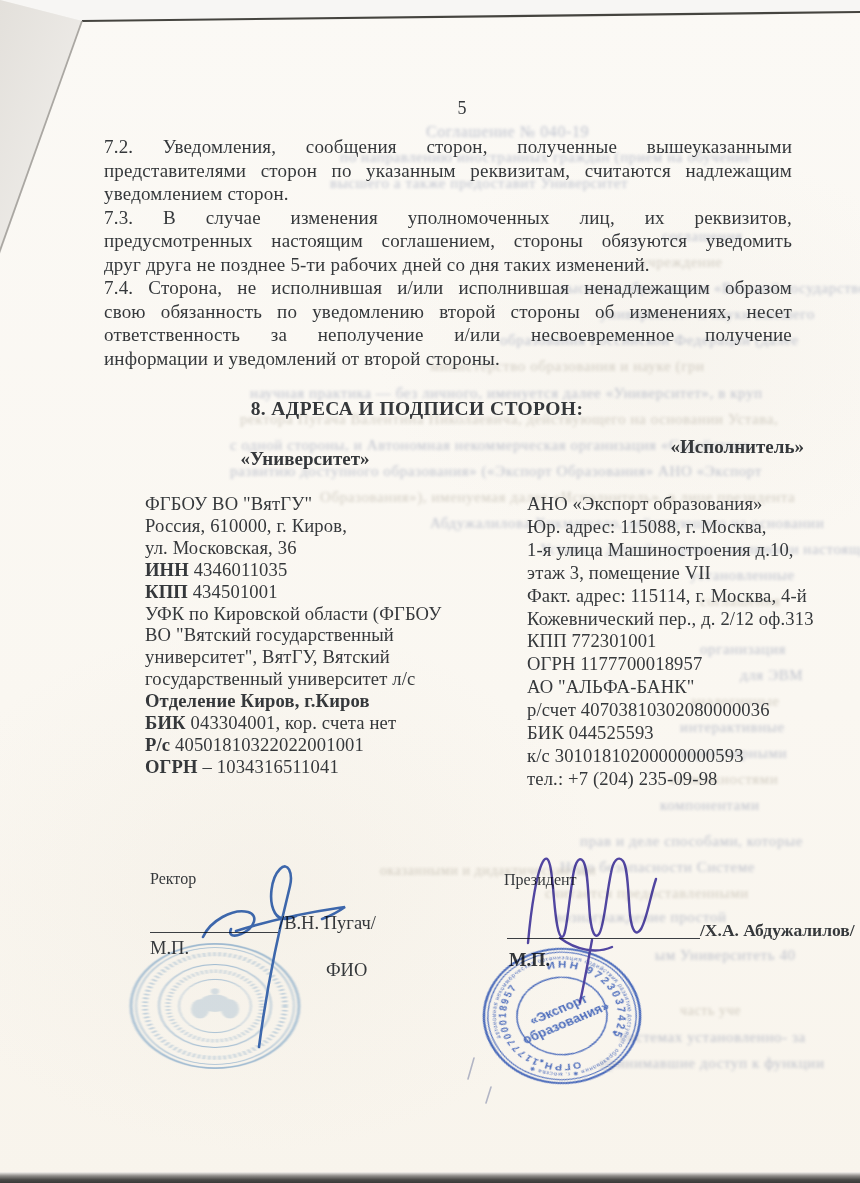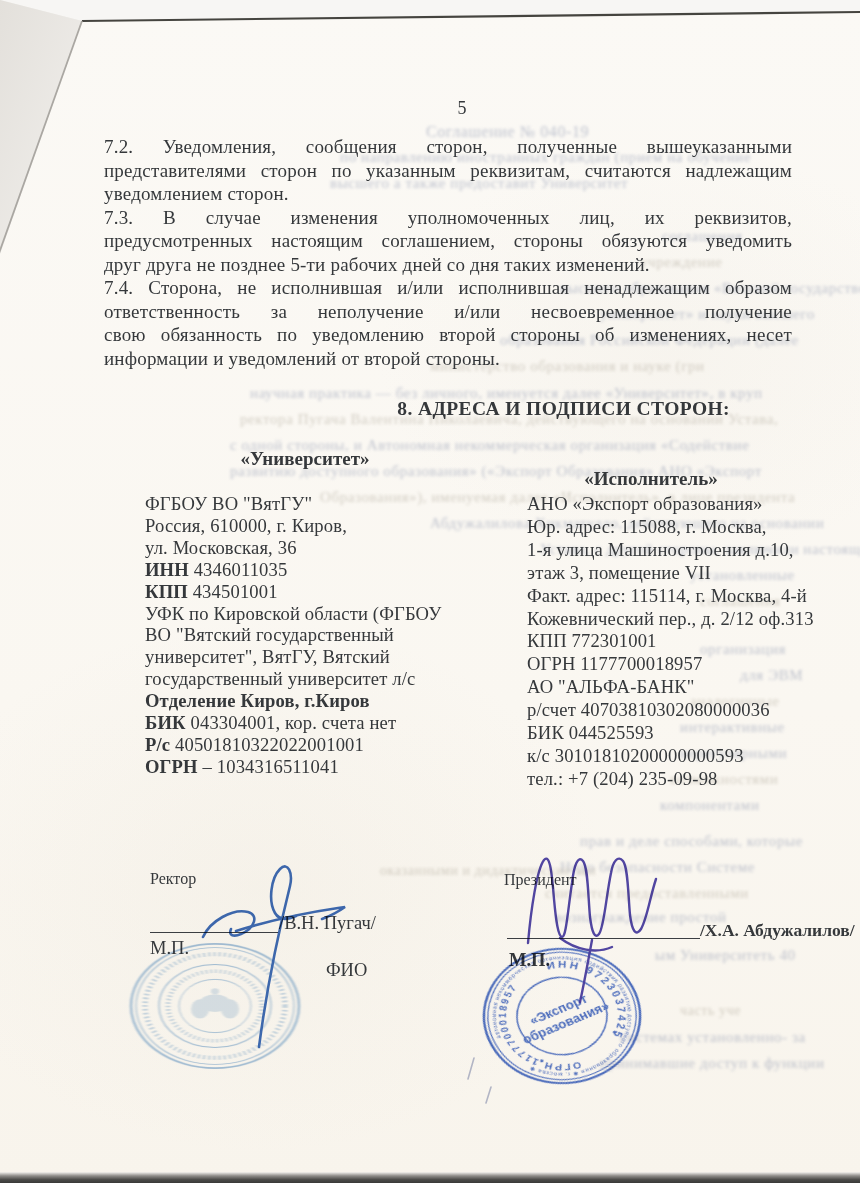--- a/index.html
+++ b/index.html
@@ -25,25 +25,25 @@
     font-family:"Liberation Serif",serif;
   }
   .bleed.w{color:rgba(158,150,134,.75);}
   #text-layer{z-index:2;color:#35383b;}
   .pagenum{position:absolute;left:448px;top:98px;width:28px;text-align:center;font-size:18px;}
   #paragraphs{position:absolute;left:104px;top:135px;width:688px;font-size:19px;letter-spacing:.2px;}
   .jline{text-align:justify;text-align-last:justify;height:23.5px;line-height:23.5px;overflow:visible;}
   .jline.last{text-align-last:left;}
   .heading{
     position:absolute;left:104px;top:398px;width:688px;padding-right:62px;box-sizing:border-box;
-    text-align:right;font-weight:bold;font-size:19.5px;letter-spacing:.4px;
+    text-align:center;font-weight:bold;font-size:19.5px;letter-spacing:.4px;
   }
   .col-header{position:absolute;font-weight:bold;font-size:19px;}
   #uni-header{left:160px;top:448px;width:290px;text-align:center;}
-  #exec-header{left:498px;top:468px;width:306px;text-align:center;}
+  #exec-header{left:498px;top:436px;width:306px;text-align:right;}
   .col{position:absolute;font-size:18.6px;letter-spacing:.15px;}
   #left-col{left:145px;top:493px;width:320px;line-height:21.9px;}
   #right-col{left:498px;top:493px;width:340px;line-height:22.9px;margin-left:29px;}
   .cline{white-space:nowrap;}
   .sig-title{position:absolute;font-size:16px;}
   #rector-title{left:150px;top:870px;}
   #president-title{left:504px;top:871px;font-weight:normal;text-align:right;}
   .sig-line{position:absolute;border-bottom:1.7px solid #3b3e42;}
   #left-sig-line{left:150px;top:915px;width:128px;height:17px;}
   #right-sig-line{left:507px;top:921px;width:193px;height:17px;}
@@ -126,22 +126,22 @@
         <div class="jline">представителями сторон по указанным реквизитам, считаются надлежащим</div>
         <div class="jline last">уведомлением сторон.</div>
       </div>
       <div>
         <div class="jline">7.3. В случае изменения уполномоченных лиц, их реквизитов,</div>
         <div class="jline">предусмотренных настоящим соглашением, стороны обязуются уведомить</div>
         <div class="jline last">друг друга не позднее 5-ти рабочих дней со дня таких изменений.</div>
       </div>
       <div>
         <div class="jline">7.4. Сторона, не исполнившая и/или исполнившая ненадлежащим образом</div>
+        <div class="jline">свою обязанность по уведомлению второй стороны об изменениях, несет</div>
         <div class="jline">ответственность за неполучение и/или несвоевременное получение</div>
-        <div class="jline">свою обязанность по уведомлению второй стороны об изменениях, несет</div>
         <div class="jline last">информации и уведомлений от второй стороны.</div>
       </div>
     </div>
   <div class="heading">8. АДРЕСА И ПОДПИСИ СТОРОН:</div>
 
   <div class="col-header" id="uni-header">«Университет»</div>
   <div class="col-header" id="exec-header">«Исполнитель»</div>
 
   <div class="col" id="left-col">
       <div class="cline">ФГБОУ ВО "ВятГУ"</div>

